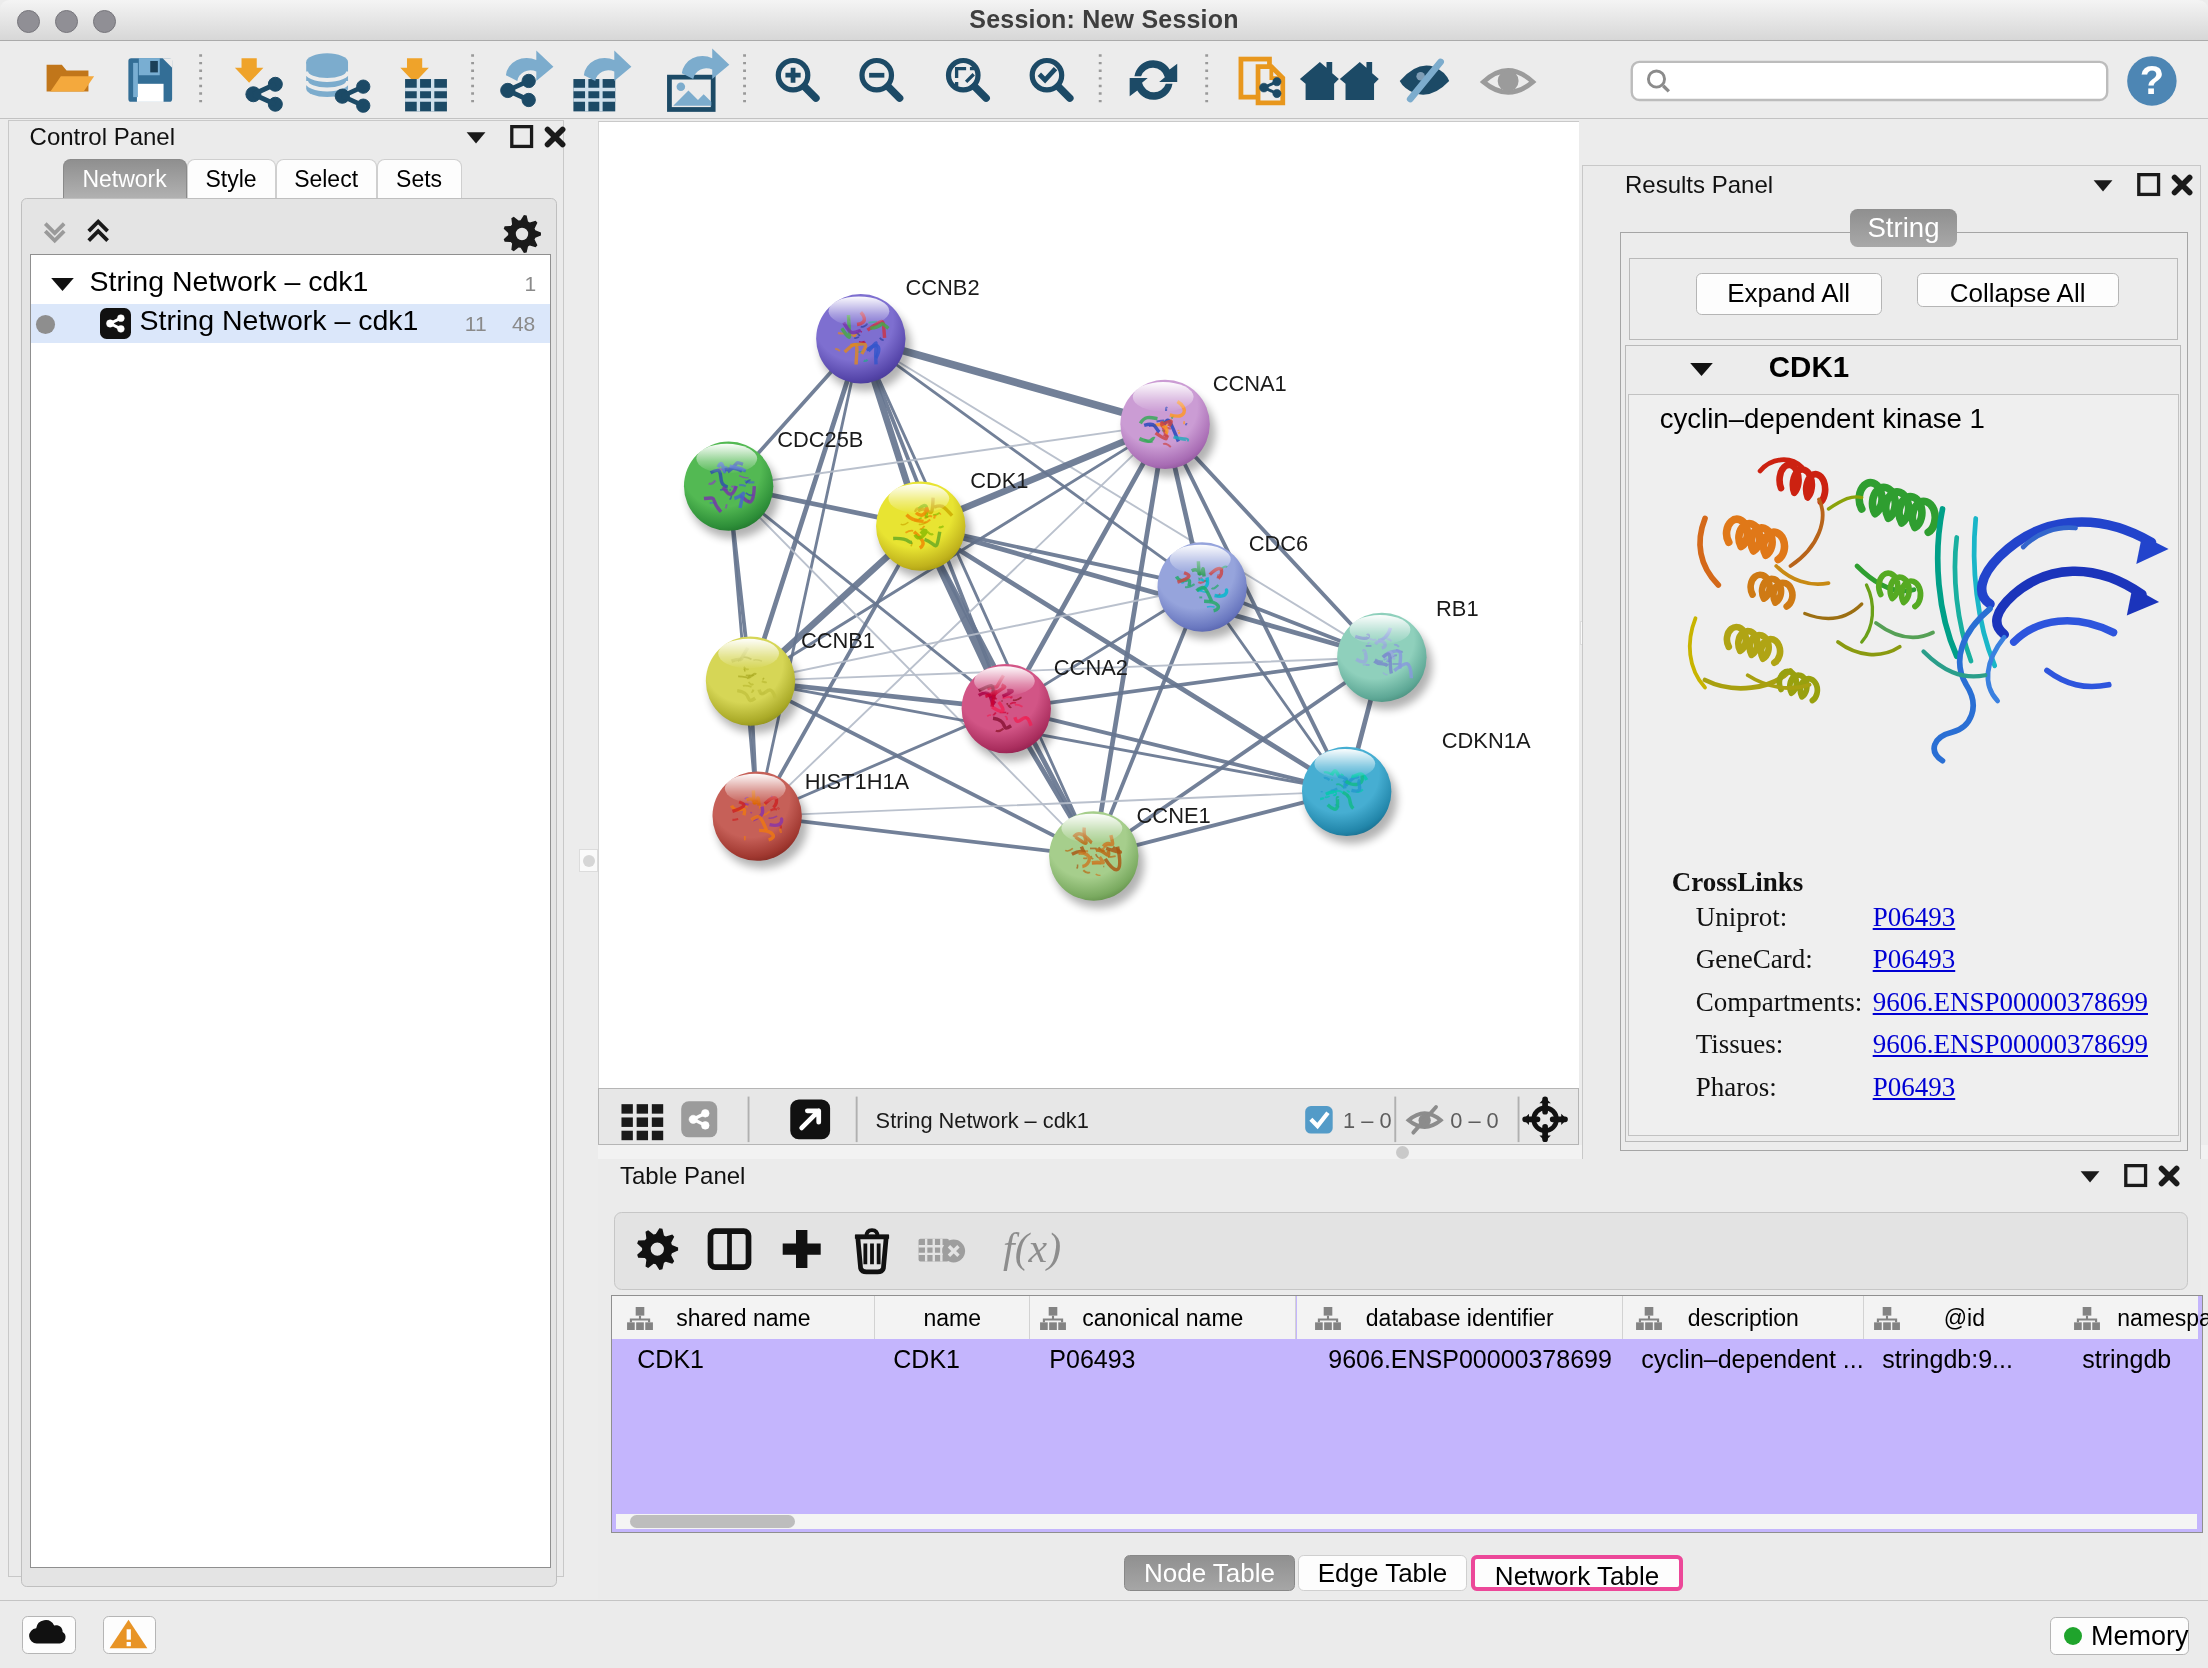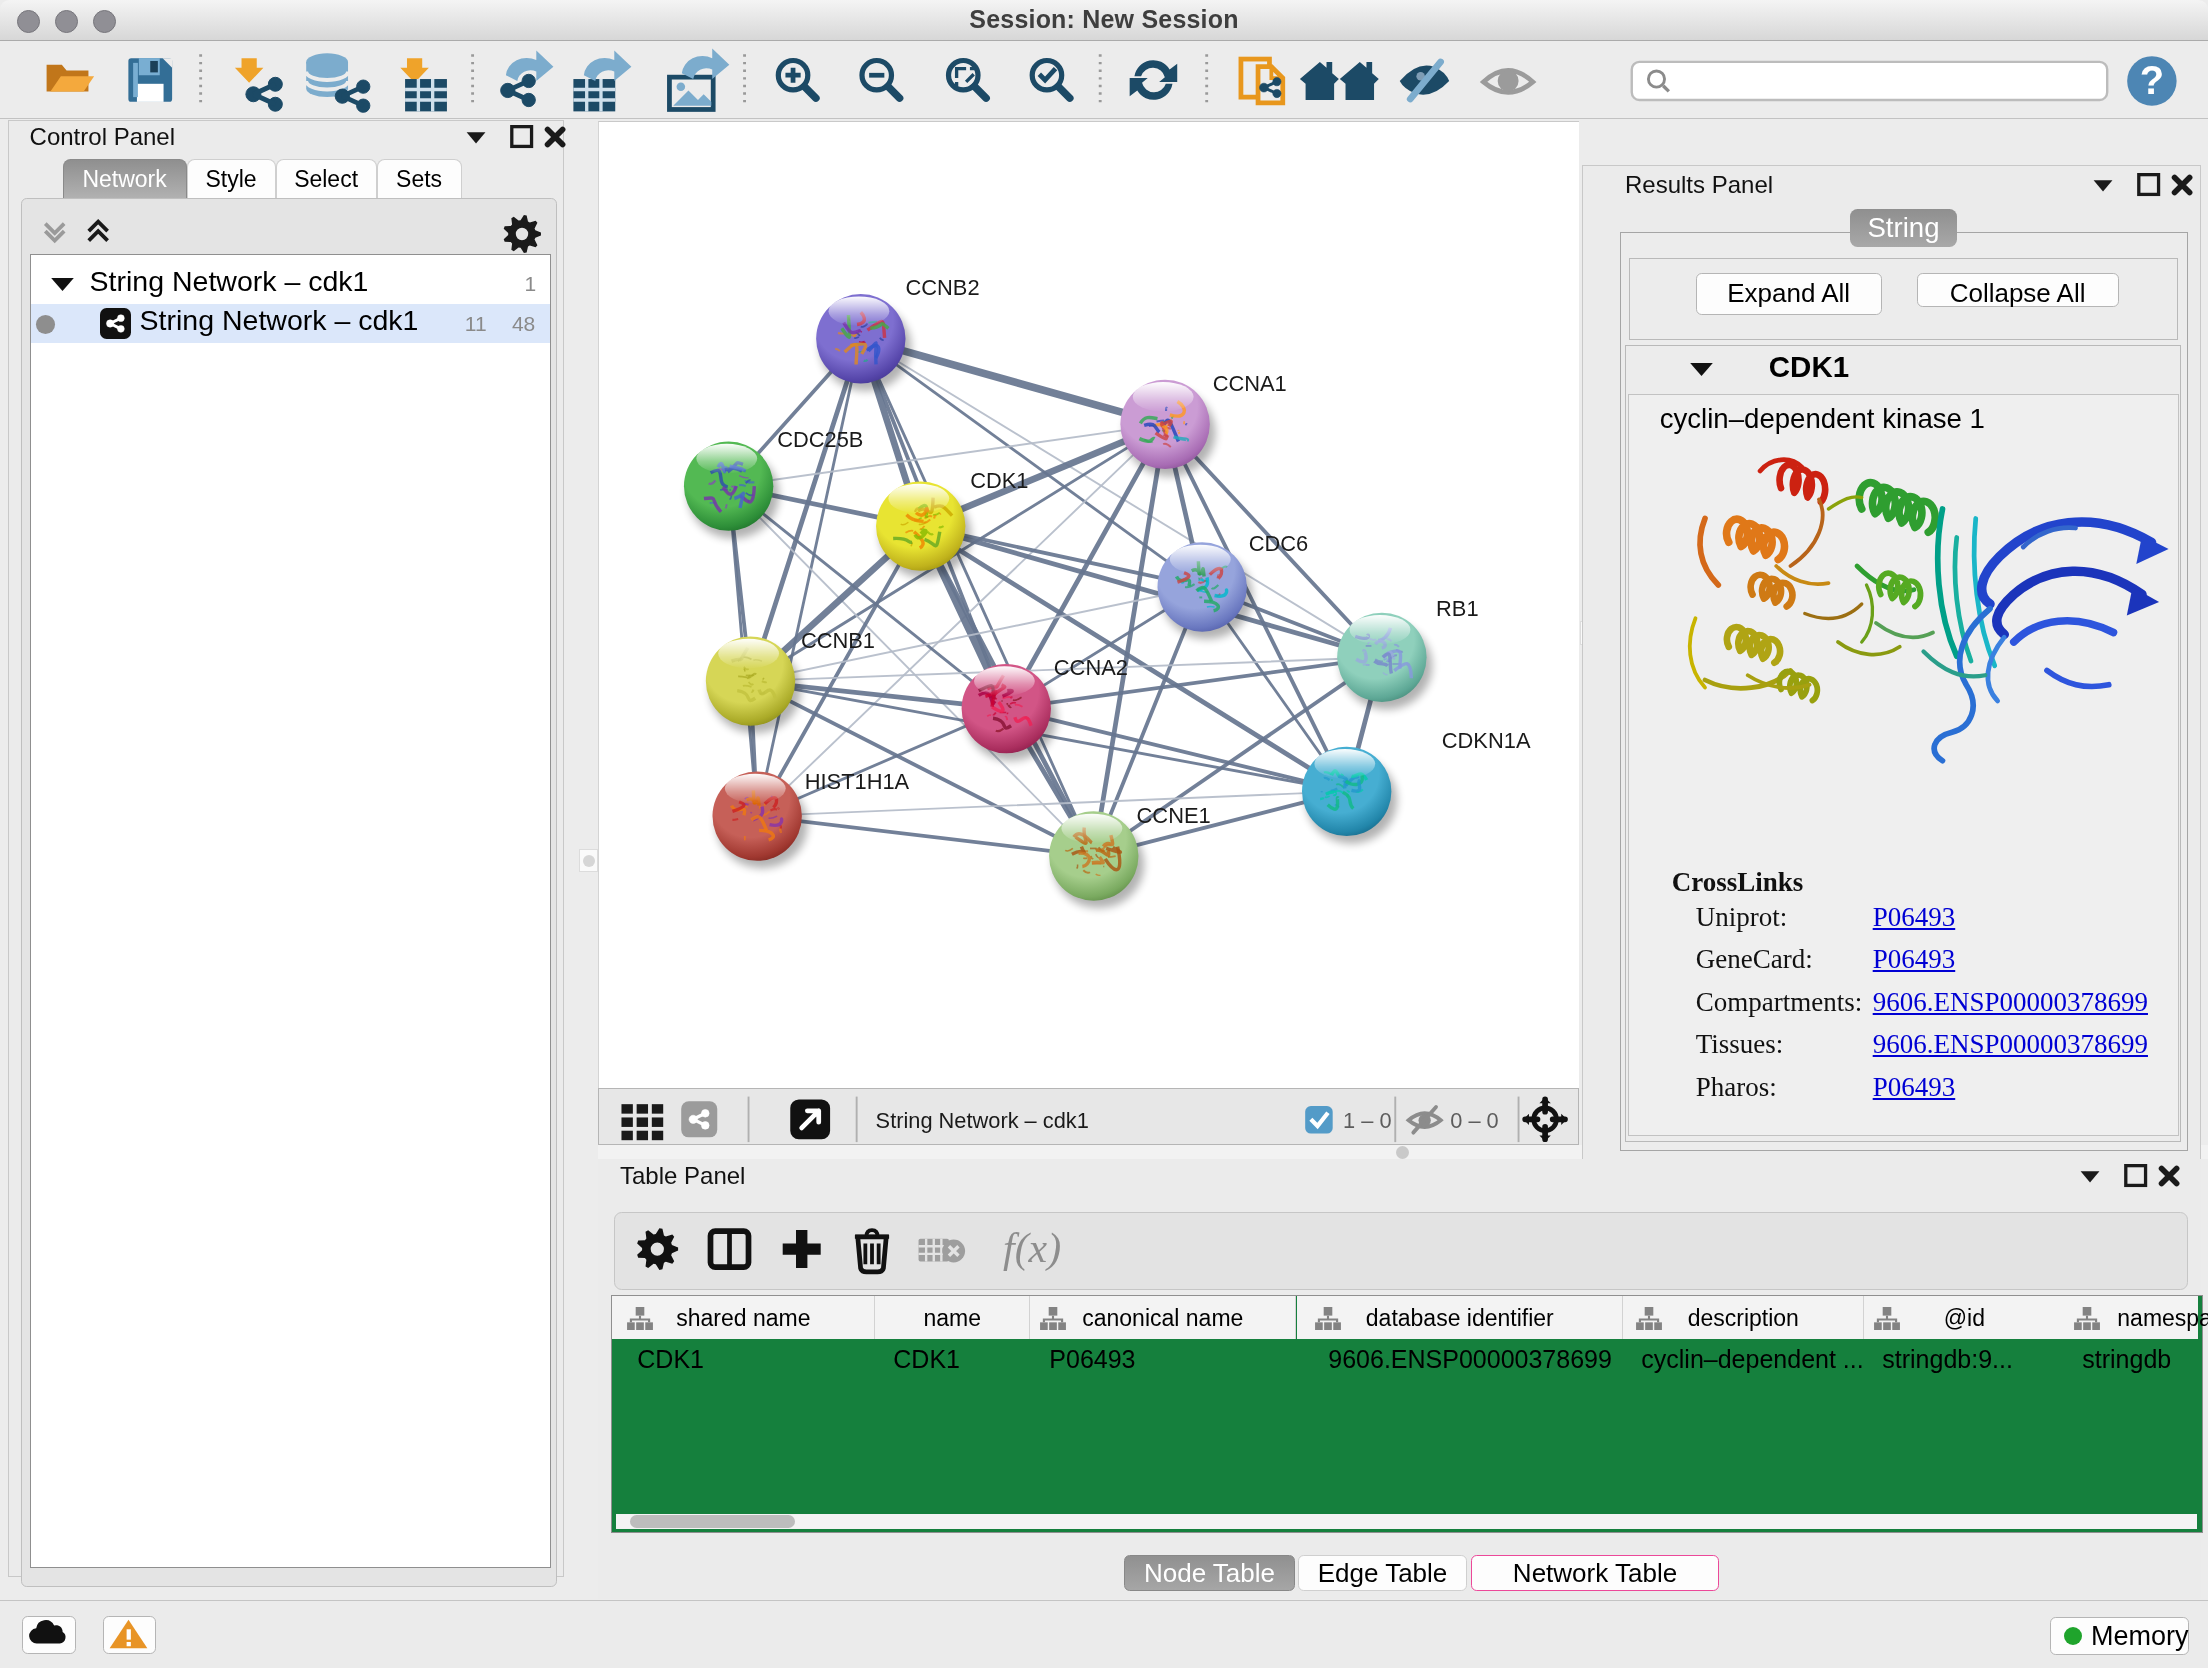--- a/index.html
+++ b/index.html
@@ -870,21 +870,21 @@
       </g>
       <g transform="translate(343,38)" fill="#9e9e9e">
         <rect x="-24" y="-11" width="32" height="24" rx="2"></rect>
         <path d="M-24 -3 H8 M-24 5 H8 M-16 -11 V13 M-8 -11 V13 M0 -11 V13" stroke="#e3e3e3" stroke-width="2.5"></path>
         <circle cx="13" cy="2" r="12"></circle>
         <path d="M8 -3 L18 7 M18 -3 L8 7" stroke="#e3e3e3" stroke-width="3.5"></path>
       </g>
       <text x="408" y="52" font-family="Liberation Serif" font-style="italic" font-size="44" fill="#8d8d8d">f(x)</text>
     </svg>
   </div>
-  <div style="position:absolute;left:13.3px;top:136px;width:1592px;height:238px;background:#15803d;border:1.9px solid #8f8f8f">
+  <div style="position:absolute;left:13.3px;top:136px;width:1592px;height:238px;background:#c4b5fd;border:1.9px solid #8f8f8f">
     <svg id="treedef" width="0" height="0">
         <defs>
           <g id="tree">
             <rect x="9" y="0" width="9" height="9" fill="#838383"></rect>
             <rect x="0" y="16" width="8" height="8" fill="#838383"></rect>
             <rect x="9.5" y="16" width="8" height="8" fill="#838383"></rect>
             <rect x="19" y="16" width="8" height="8" fill="#838383"></rect>
             <path d="M13.5 9 V13 M4 16 V13 H23 V16" stroke="#838383" stroke-width="2.2" fill="none"></path>
           </g>
         </defs>
@@ -934,21 +934,21 @@
     <div class="rcell" style="left:716px">9606.ENSP00000378699</div>
     <div class="rcell" style="left:1029px">cyclin–dependent ...</div>
     <div class="rcell" style="left:1270px">stringdb:9...</div>
     <div class="rcell" style="left:1470px">stringdb</div>
     <div style="position:absolute;left:3.8px;bottom:2.9px;width:1581px;height:15px;background:#f4f4f4">
       <div style="position:absolute;left:14.3px;top:1px;width:165px;height:13.3px;border-radius:6.7px;background:#bdbdbd"></div>
     </div>
   </div>
   <div class="ttab" style="left:526px;background:linear-gradient(#909090,#a6a6a6);color:#fff;border:1px solid #888;width:171px">Node Table</div>
   <div class="ttab" style="left:700px;background:#fdfdfd;border:1px solid #cfcfcf;width:169px">Edge Table</div>
-  <div class="ttab" style="left:873px;background:#fdfdfd;border:1px solid #ec4899;width:248px">Network Table</div>
+  <div class="ttab" style="left:873px;background:#fdfdfd;border:4px solid #ec4899;width:212px">Network Table</div>
 </div>
 
 <div class="abs" id="statusbar">
   <div class="wbtn" style="left:22px;top:15px;width:54px;height:38px">
     <svg width="50" height="34" viewBox="0 0 53 36">
         <path d="M15 28 a8 8 0 0 1 -1 -16 a10 10 0 0 1 19 -3 a7 7 0 0 1 9 7 a6.5 6.5 0 0 1 -3 12 Z" fill="#111"></path>
       </svg>
   </div>
   <div class="wbtn" style="left:103px;top:15px;width:53px;height:38px">
     <svg width="49" height="34" viewBox="0 0 52 36">

